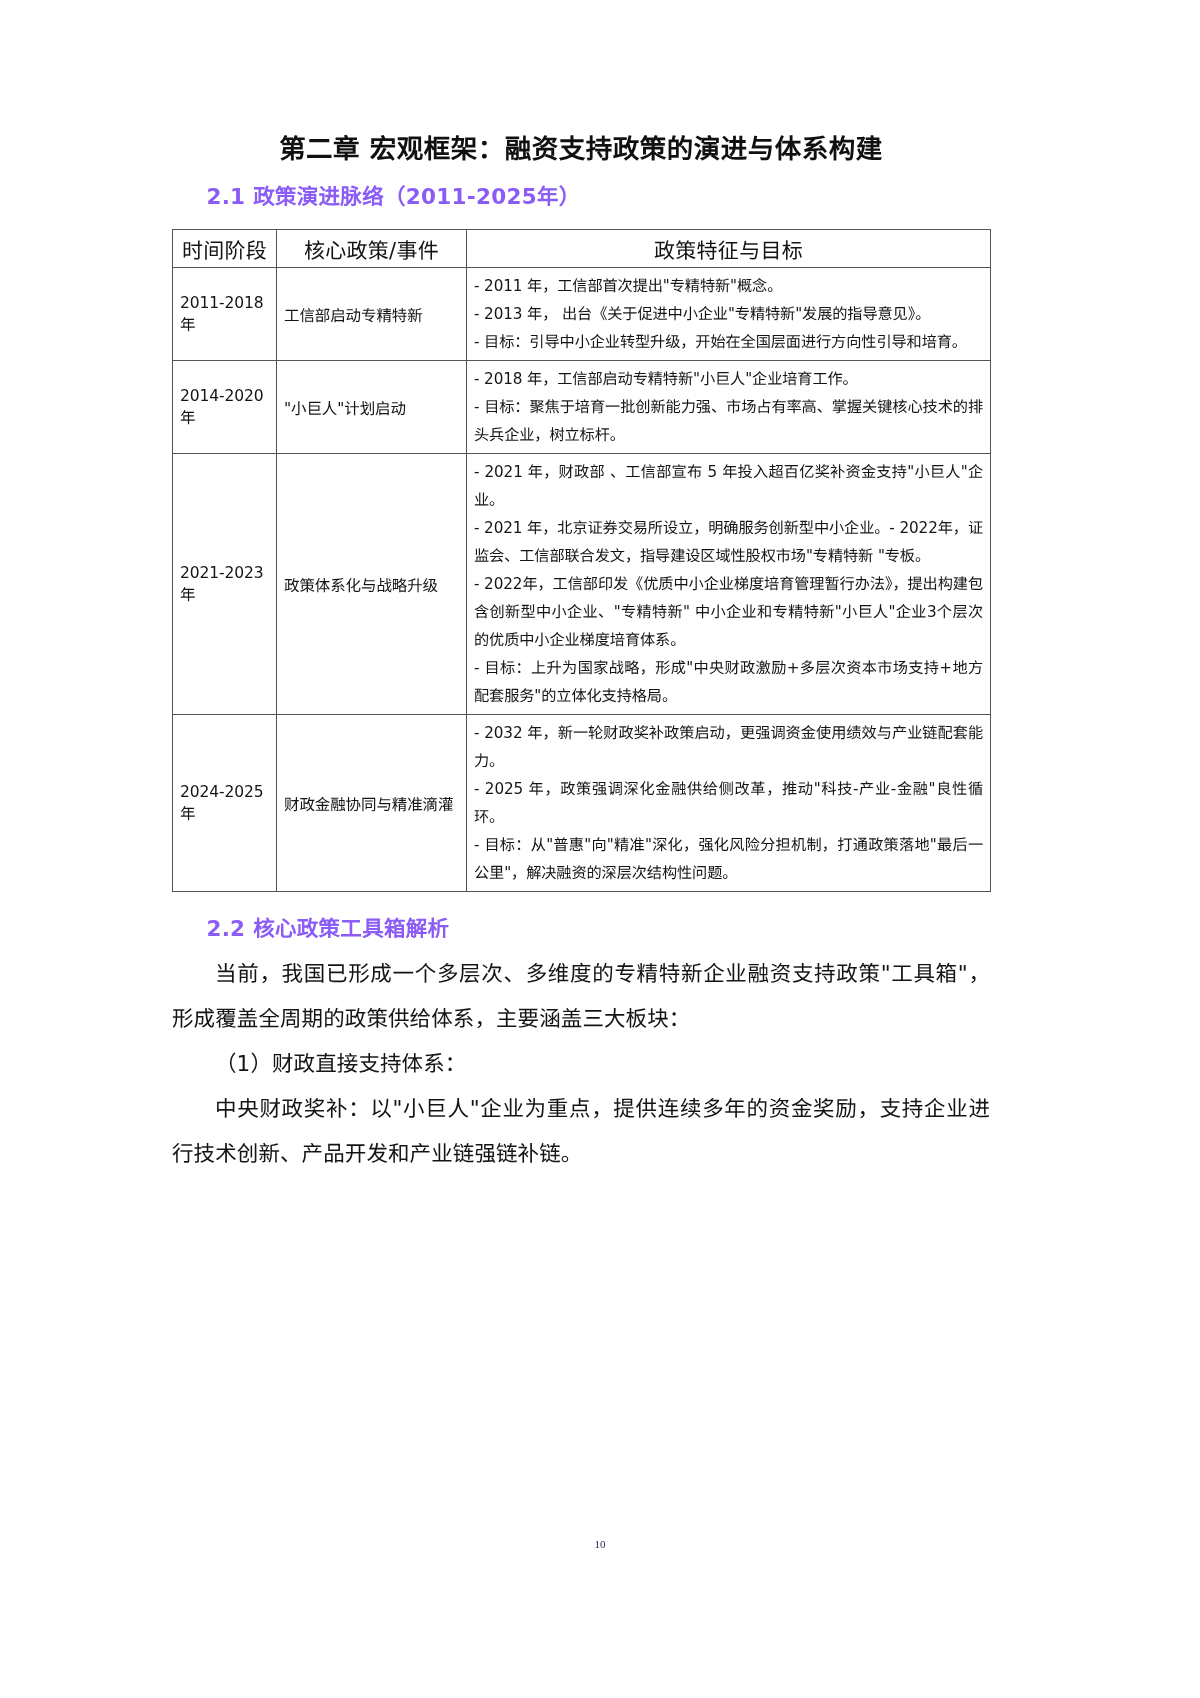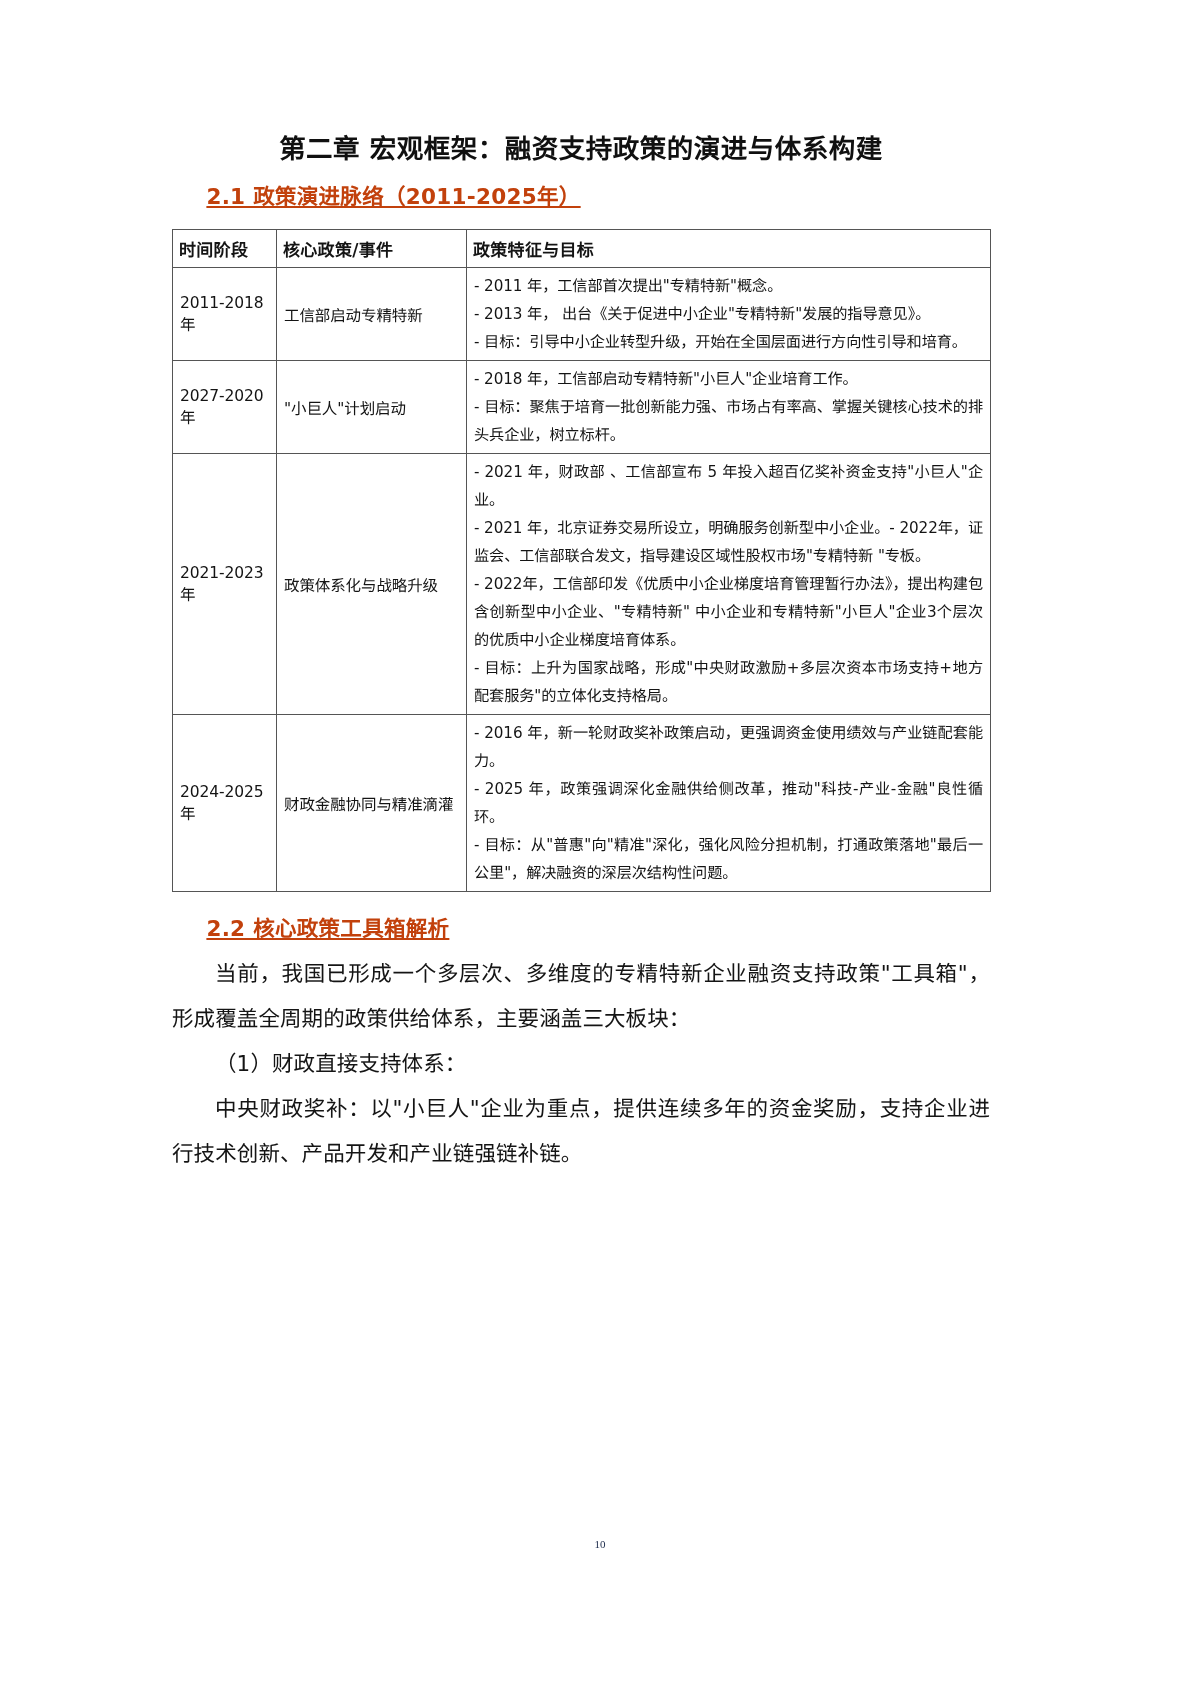--- a/index.html
+++ b/index.html
@@ -61,23 +61,22 @@
     margin-top: 42px;
   }
 
   
   .section-heading {
     font-size: 21.5px;
     font-weight: bold;
     line-height: 45px;
     margin: 0;
     text-indent: 1.6em;
-    color: #c2410c;
+    color: #8b5cf6;
     letter-spacing: 0.3px;
-    text-decoration: underline;
   }
   .heading-21 { margin-top: 8px; }
   .heading-22 { margin-top: 14px; }
 
   .para-after-heading { margin-top: 0; }
 
   
   .policy-table-wrap {
     margin-top: 10px;
     width: 818px;
@@ -90,23 +89,23 @@
     color: #141414;
   }
   table.policy-table td,
   table.policy-table th {
     border: 1px solid #555;
     vertical-align: middle;
     padding: 4px 7px;
     box-sizing: border-box;
   }
   table.policy-table th {
-    font-weight: bold;
-    text-align: left;
-    font-size: 17px;
+    font-weight: normal;
+    text-align: center;
+    font-size: 21px;
     height: 38px;
     padding: 3px 6px;
     letter-spacing: 0.3px;
   }
   col.c1 { width: 104px; }
   col.c2 { width: 190px; }
   col.c3 { width: 524px; }
 
   td.phase {
     text-align: left;
@@ -177,42 +176,42 @@
           <tr>
             <td class="phase">2011-2018 年</td>
             <td class="policy">工信部启动专精特新</td>
             <td class="detail">
               <p class="line">- 2011 年，工信部首次提出"专精特新"概念。</p>
               <p class="line">- 2013 年， 出台《关于促进中小企业"专精特新"发展的指导意见》。</p>
               <p class="line">- 目标：引导中小企业转型升级，开始在全国层面进行方向性引导和培育。</p>
             </td>
           </tr>
           <tr>
-            <td class="phase">2027-2020 年</td>
+            <td class="phase">2014-2020 年</td>
             <td class="policy">"小巨人"计划启动</td>
             <td class="detail">
               <p class="line">- 2018 年，工信部启动专精特新"小巨人"企业培育工作。</p>
               <p class="line">-  目标：聚焦于培育一批创新能力强、市场占有率高、掌握关键核心技术的排头兵企业，树立标杆。</p>
             </td>
           </tr>
           <tr>
             <td class="phase">2021-2023 年</td>
             <td class="policy">政策体系化与战略升级</td>
             <td class="detail">
               <p class="line">- 2021 年，财政部 、工信部宣布 5 年投入超百亿奖补资金支持"小巨人"企业。</p>
               <p class="line">- 2021 年，北京证券交易所设立，明确服务创新型中小企业。- 2022年，证监会、工信部联合发文，指导建设区域性股权市场"专精特新 "专板。</p>
               <p class="line">- 2022年，工信部印发《优质中小企业梯度培育管理暂行办法》，提出构建包含创新型中小企业、"专精特新" 中小企业和专精特新"小巨人"企业3个层次的优质中小企业梯度培育体系。</p>
               <p class="line">-  目标：上升为国家战略，形成"中央财政激励+多层次资本市场支持+地方配套服务"的立体化支持格局。</p>
             </td>
           </tr>
           <tr>
             <td class="phase">2024-2025 年</td>
             <td class="policy">财政金融协同与精准滴灌</td>
             <td class="detail">
-              <p class="line">- 2016 年，新一轮财政奖补政策启动，更强调资金使用绩效与产业链配套能力。</p>
+              <p class="line">- 2032 年，新一轮财政奖补政策启动，更强调资金使用绩效与产业链配套能力。</p>
               <p class="line">- 2025 年，政策强调深化金融供给侧改革，推动"科技-产业-金融"良性循环。</p>
               <p class="line">- 目标：从"普惠"向"精准"深化，强化风险分担机制，打通政策落地"最后一公里"，解决融资的深层次结构性问题。</p>
             </td>
           </tr>
         </tbody>
       </table>
     </div>
 
     <h2 class="section-heading heading-22">2.2  核心政策工具箱解析</h2>
 

